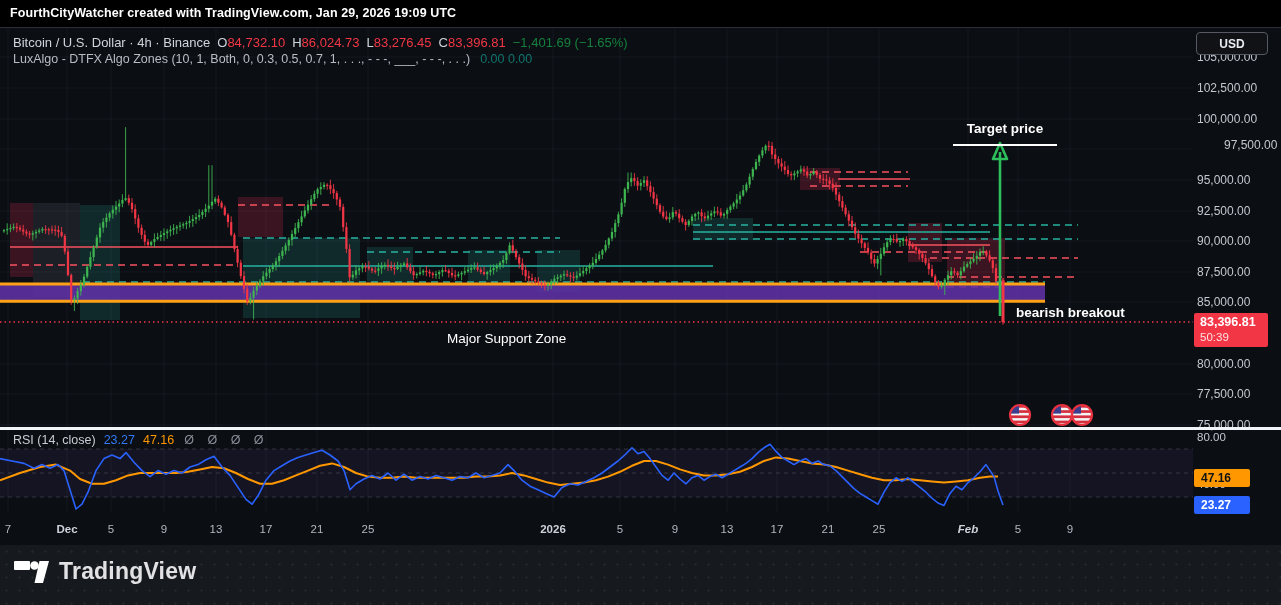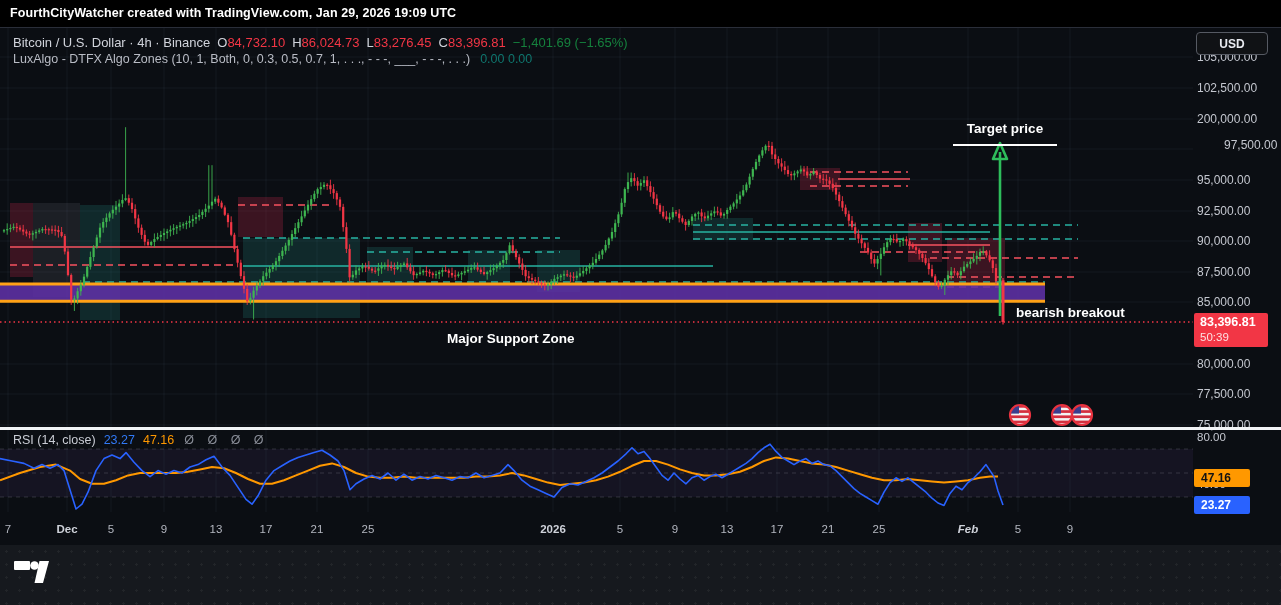--- a/index.html
+++ b/index.html
@@ -32,21 +32,21 @@
   .last-price .cd{font-size:11.5px;color:rgba(255,255,255,.85);}
   .rsi-axis-top{position:absolute;left:1197px;top:431px;color:#c4c7cf;font-size:11.5px;z-index:2;}
   .rsi-axis-mid{position:absolute;left:1197px;top:478px;color:#c4c7cf;font-size:11.5px;z-index:2;}
   .rsi-ma-label{position:absolute;left:1194px;top:469px;width:56px;height:18px;background:#ff9800;border-radius:2px;
     color:#131313;font-size:12px;font-weight:bold;display:flex;align-items:center;padding-left:7px;z-index:4;}
   .rsi-val-label{position:absolute;left:1194px;top:496px;width:56px;height:18px;background:#2962ff;border-radius:2px;
     color:#fff;font-size:12px;font-weight:bold;display:flex;align-items:center;padding-left:7px;z-index:4;}
   .anno{position:absolute;color:#fff;z-index:4;font-size:13.5px;font-weight:600;white-space:nowrap;}
   .anno-target{left:953px;top:121px;width:104px;text-align:center;padding-bottom:8px;border-bottom:2.5px solid #fff;}
   .anno-breakout{left:1016px;top:305px;}
-  .anno-zone{left:447px;top:331px;font-weight:bold;}
+  .anno-zone{left:447px;top:331px;font-weight:normal;}
   .separator{position:absolute;left:0;top:427px;width:1281px;height:2.5px;background:#f2f4f7;z-index:3;}
   .bottom-strip{position:absolute;left:0;top:545px;width:1281px;height:60px;background:#16191e;z-index:6;
     background-image:radial-gradient(rgba(255,255,255,0.05) 1px,transparent 1.2px);background-size:13px 13px;}
   .watermark{position:absolute;left:14px;top:11px;display:flex;align-items:center;gap:9px;}
   .watermark .wm-text{color:#e2e2e4;font-size:23px;font-weight:bold;letter-spacing:.2px;}
 </style>
 </head>
 <body>
 
 <div class="screen">
@@ -815,21 +815,21 @@
 
   <div class="rsi-legend">
     <span>RSI (14, close)</span><span class="v1">23.27</span><span class="v2">47.16</span><span class="nulls">Ø Ø Ø Ø</span>
   </div>
 
   <div class="usd-btn">USD</div>
 
   <div class="pr-axis" id="price-axis">
       <div class="pr-label" style="top: 57px;">105,000.00</div>
       <div class="pr-label" style="top: 88px;">102,500.00</div>
-      <div class="pr-label" style="top: 119px;">200,000.00</div>
+      <div class="pr-label" style="top: 119px;">100,000.00</div>
       <div class="pr-label" style="top: 145px; margin-left: 27px;">97,500.00</div>
       <div class="pr-label" style="top: 180px;">95,000.00</div>
       <div class="pr-label" style="top: 211px;">92,500.00</div>
       <div class="pr-label" style="top: 241px;">90,000.00</div>
       <div class="pr-label" style="top: 272px;">87,500.00</div>
       <div class="pr-label" style="top: 302px;">85,000.00</div>
       <div class="pr-label" style="top: 364px;">80,000.00</div>
       <div class="pr-label" style="top: 394px;">77,500.00</div>
       <div class="pr-label" style="top: 425px;">75,000.00</div>
     </div>
@@ -870,15 +870,16 @@
 
   <div class="separator"></div>
 
   <div class="bottom-strip">
     <div class="watermark">
       <svg width="36" height="30" viewBox="0 0 36 30">
         <rect x="0" y="5" width="16" height="9" rx="1" fill="#fff"></rect>
         <circle cx="20.5" cy="9.5" r="4.3" fill="#fff"></circle>
         <polygon points="25.5,5 35,5 29,27 20.5,27" fill="#fff"></polygon>
       </svg>
+      <span class="wm-text">TradingView</span>
     </div>
   </div>
 </div>
 
 </body></html>

